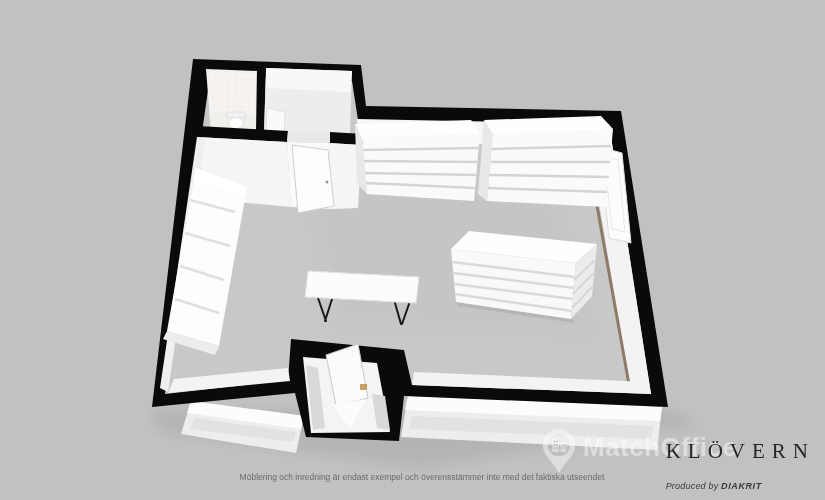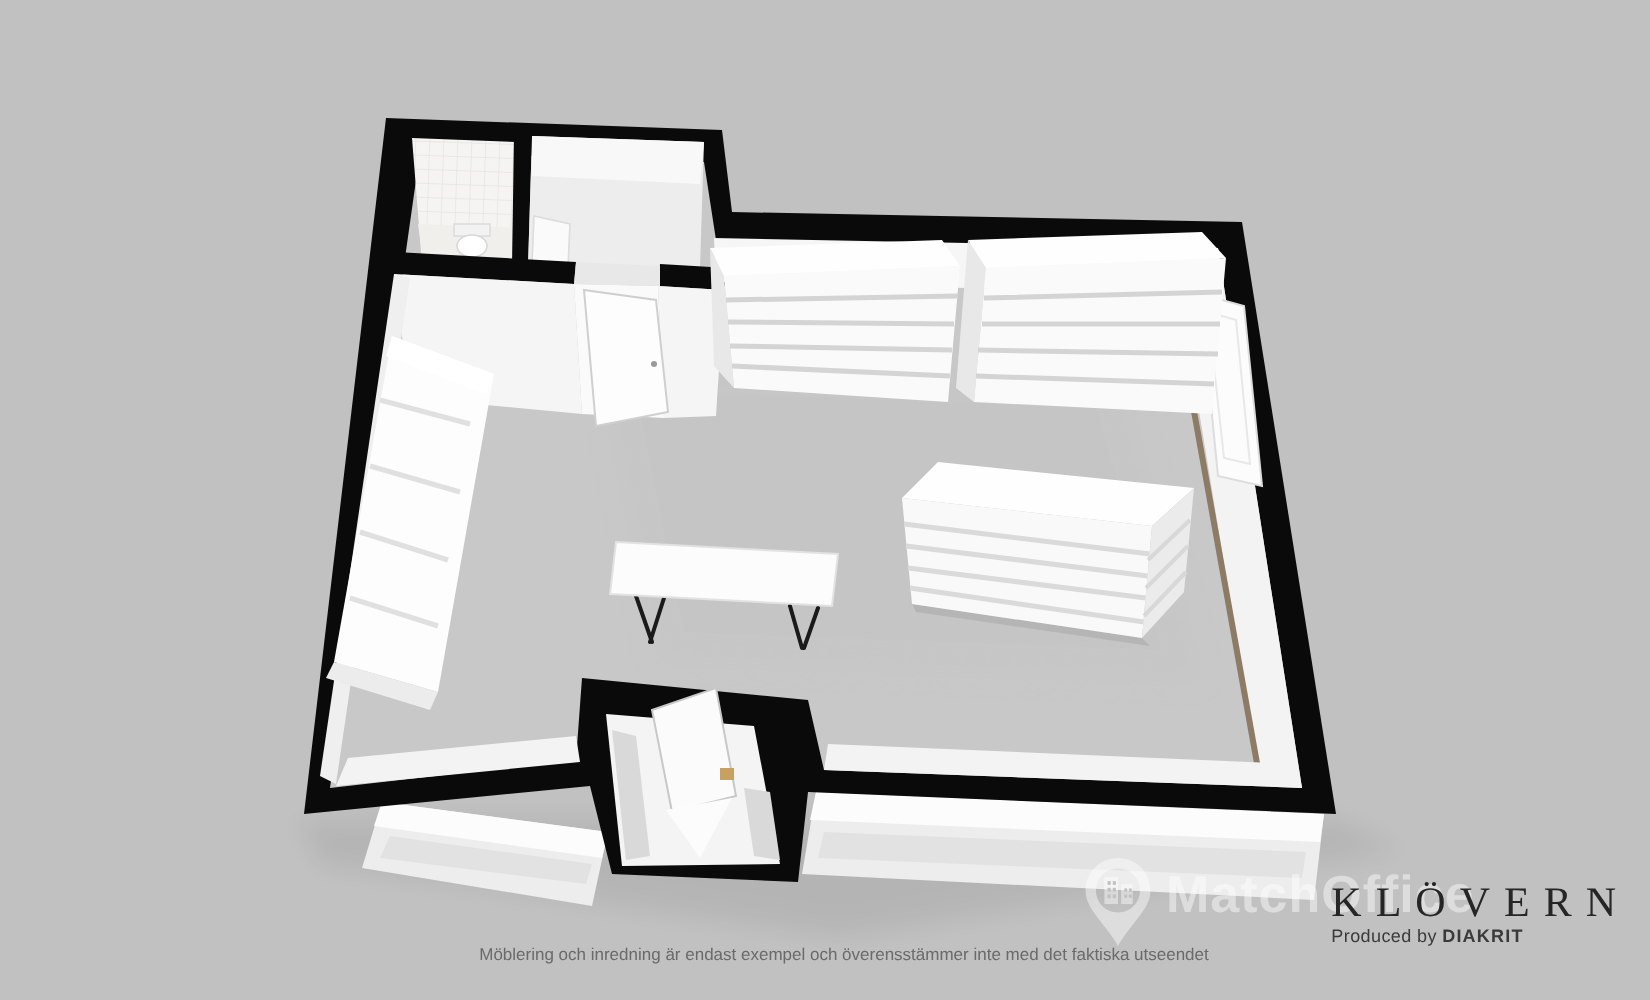--- a/index.html
+++ b/index.html
@@ -25,23 +25,23 @@
     position:absolute;right:10px;top:441px;
     text-align:left;
   }
   .brand-name{
     font-family:"Liberation Serif","DejaVu Serif",serif;
     font-size:21px;line-height:1;
     letter-spacing:7px;
     color:var(--brand_text,#262626);
   }
   .producer{
-    margin-top:2px;
+    margin-top:20px;
     font-size:9px;line-height:1;
-    color:#3a3a3a;letter-spacing:0.2px;
+    color:#3a3a3a;letter-spacing:0.2px;font-style:italic;
   }
   .producer b{letter-spacing:0.6px;}
   .disclaimer{
     position:absolute;left:0;right:0;top:472px;
     text-align:center;
     font-size:8.5px;line-height:1.2;
     color:var(--disclaimer_text,#6a6a6a);
     margin-left:19px;
   }
 </style>

